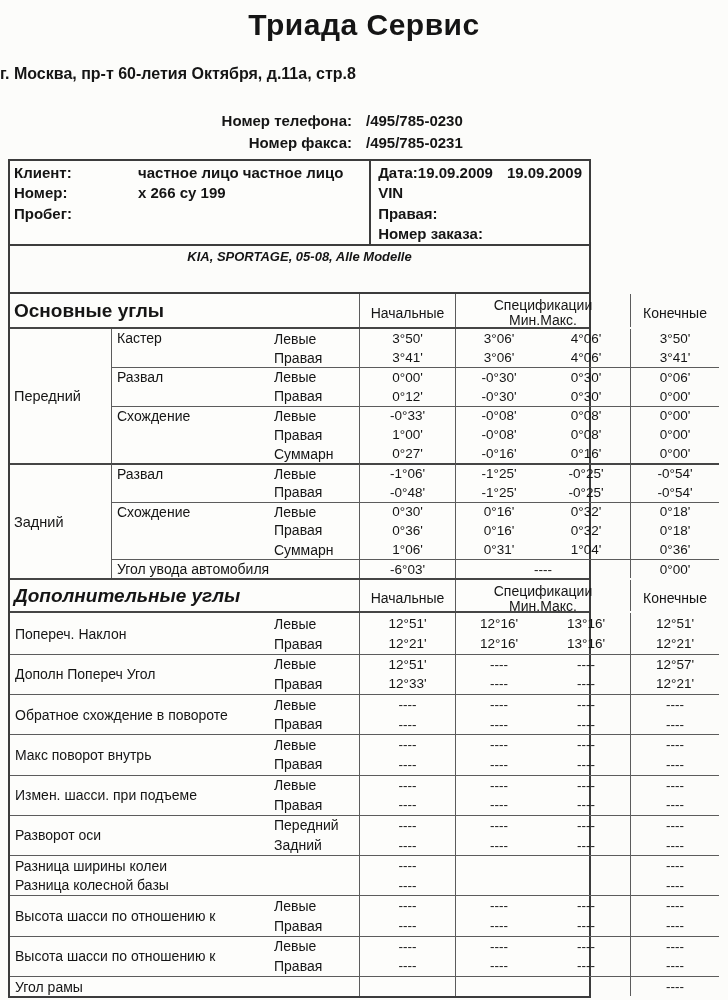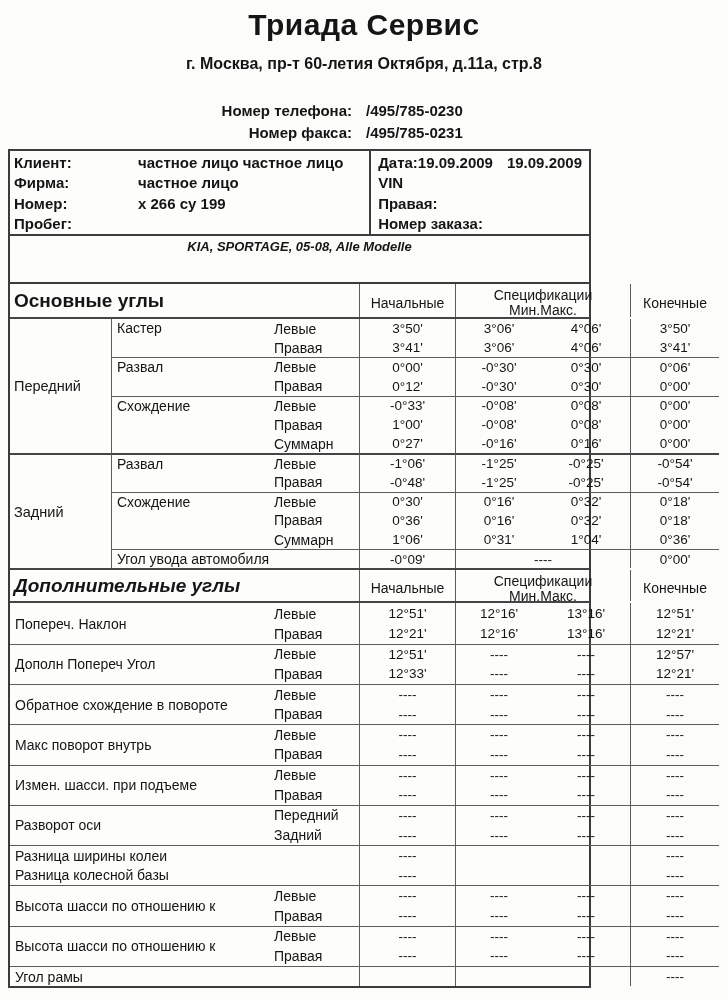--- a/index.html
+++ b/index.html
@@ -5,21 +5,21 @@
   * { box-sizing: border-box; margin: 0; padding: 0; }
   html,body { background: #e8e8e6; }
   body { font-family: "Liberation Sans", "DejaVu Sans", sans-serif; }
   .page {
     position: relative; width: 728px; height: 1000px;
     background: #fcfcfa; color: #151515; overflow: hidden; margin: 0 auto;
   }
   
   .letterhead { padding-top: 8px; }
   .co-name { text-align: center; font-size: 30px; font-weight: 700; letter-spacing: 0.5px; }
-  .co-addr { text-align: center; font-size: 16px; font-weight: 700; margin-top: 13px; }
+  .co-addr { font-size: 16px; font-weight: 700; margin-top: 23px; }
   .contact { margin-top: 26px; }
   .contact-row { display: flex; height: 22px; align-items: center; font-size: 15px; font-weight: 700; }
   .contact-label { width: 352px; text-align: right; }
   .contact-value { margin-left: 14px; }
   
   .doc { margin: 6px 7px 0 8px; width: 583px; }
   .client-box { display: flex; border: 2px solid #3c3c3c; height: 87px; background: #fdfdfb; }
   .client-left { width: 362px; padding-top: 1px; }
   .client-right { flex: 1; border-left: 2px solid #3c3c3c; padding-top: 1px; }
   .c-row { display: flex; height: 20.5px; align-items: center; font-size: 15px; font-weight: 700; }
@@ -71,24 +71,20 @@
       </div>
     </div>
   </div>
 
   <div class="doc">
     <div class="client-box">
       <div class="client-left">
           <div class="c-row">
             <div class="c-label">Клиент:</div>
             <div class="c-value">частное лицо частное лицо</div>
-          </div>
-          <div class="c-row">
-            <div class="c-label">Фирма:</div>
-            <div class="c-value">частное лицо</div>
           </div>
           <div class="c-row">
             <div class="c-label">Номер:</div>
             <div class="c-value">х 266 су 199</div>
           </div>
           <div class="c-row">
             <div class="c-label">Пробег:</div>
             <div class="c-value"></div>
           </div>
         </div>
@@ -194,21 +190,21 @@
           <div class="cell v bl" style="grid-area: 11 / 4 / 12 / 5;">0°36'</div>
           <div class="cell v bl" style="grid-area: 11 / 5 / 12 / 6;">0°16'</div>
           <div class="cell v" style="grid-area: 11 / 6 / 12 / 7;">0°32'</div>
           <div class="cell v bl" style="grid-area: 11 / 7 / 12 / 8;">0°18'</div>
           <div class="cell s-label" style="grid-area: 12 / 3 / 13 / 4;">Суммарн</div>
           <div class="cell v bl" style="grid-area: 12 / 4 / 13 / 5;">1°06'</div>
           <div class="cell v bl" style="grid-area: 12 / 5 / 13 / 6;">0°31'</div>
           <div class="cell v" style="grid-area: 12 / 6 / 13 / 7;">1°04'</div>
           <div class="cell v bl" style="grid-area: 12 / 7 / 13 / 8;">0°36'</div>
           <div class="cell merged-label bt" style="grid-area: 13 / 2 / 14 / 4;">Угол увода автомобиля</div>
-          <div class="cell v bl bt" style="grid-area: 13 / 4 / 14 / 5;">-0°09'</div>
+          <div class="cell v bl bt" style="grid-area: 13 / 4 / 14 / 5;">-6°03'</div>
           <div class="cell v bl bt" style="grid-area: 13 / 5 / 14 / 7;">----</div>
           <div class="cell v bl bt" style="grid-area: 13 / 7 / 14 / 8;">0°00'</div>
         </div>
         <div class="sec-header next" style="grid-template-columns: 262px 87px 96px 87px 88px 89px;">
           <div class="cell h-title" style="grid-area: 1 / 1 / 2 / 3; font-style: italic;">Дополнительные углы</div>
           <div class="cell h-col bl" style="grid-area: 1 / 3 / 2 / 4;">Начальные</div>
           <div class="cell h-spec bl" style="grid-area: 1 / 4 / 2 / 6;">
             <div class="l1">Спецификации</div>
             <div class="l2">
               <span>Мин.</span>

